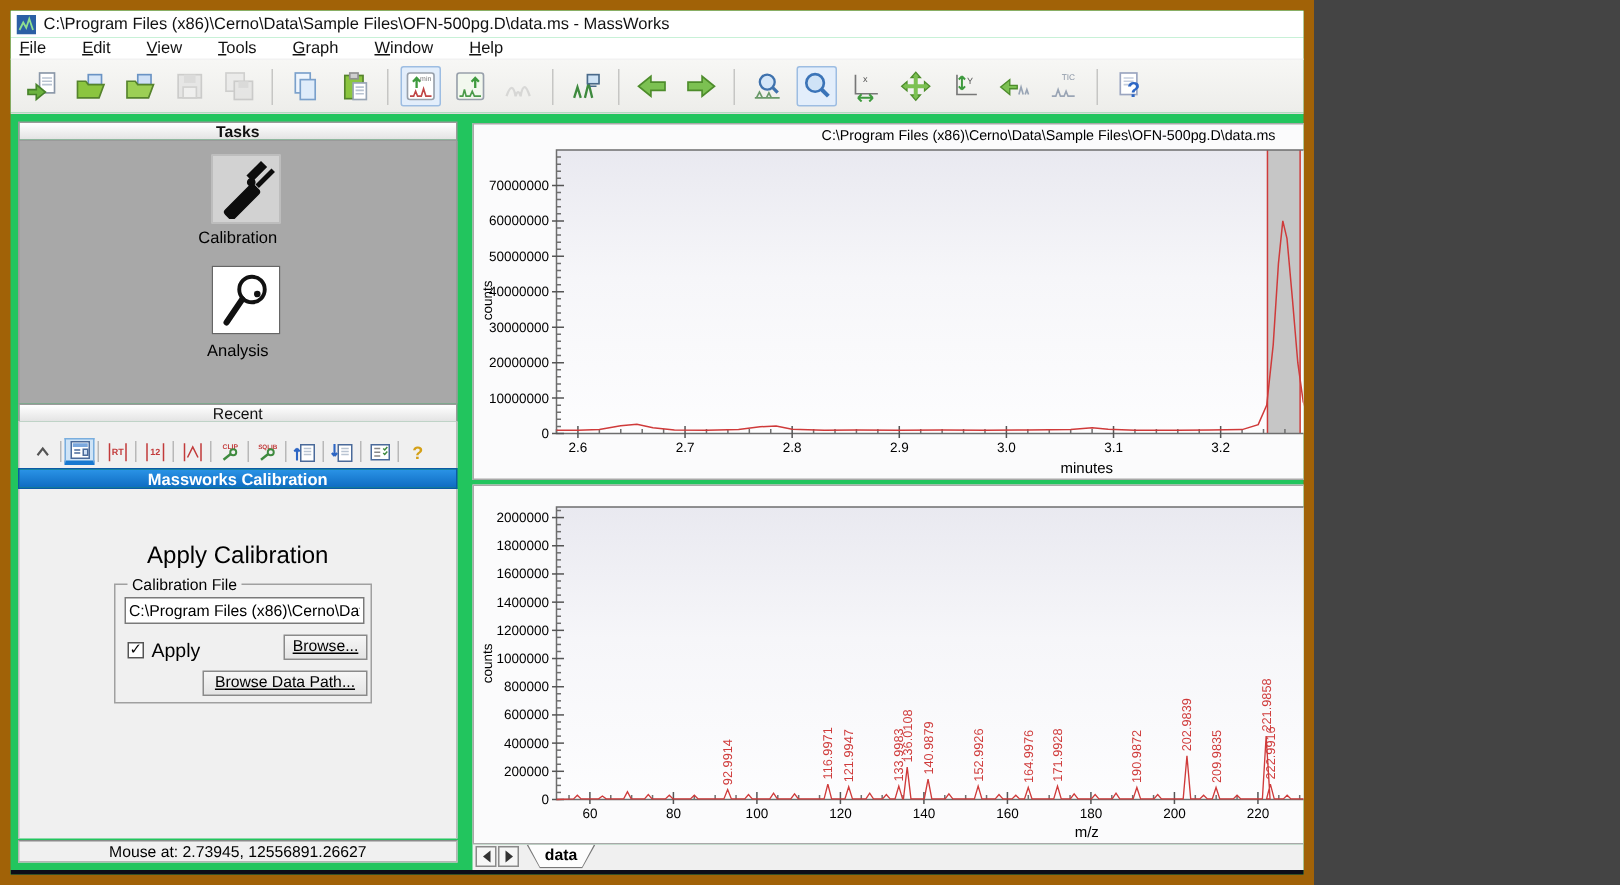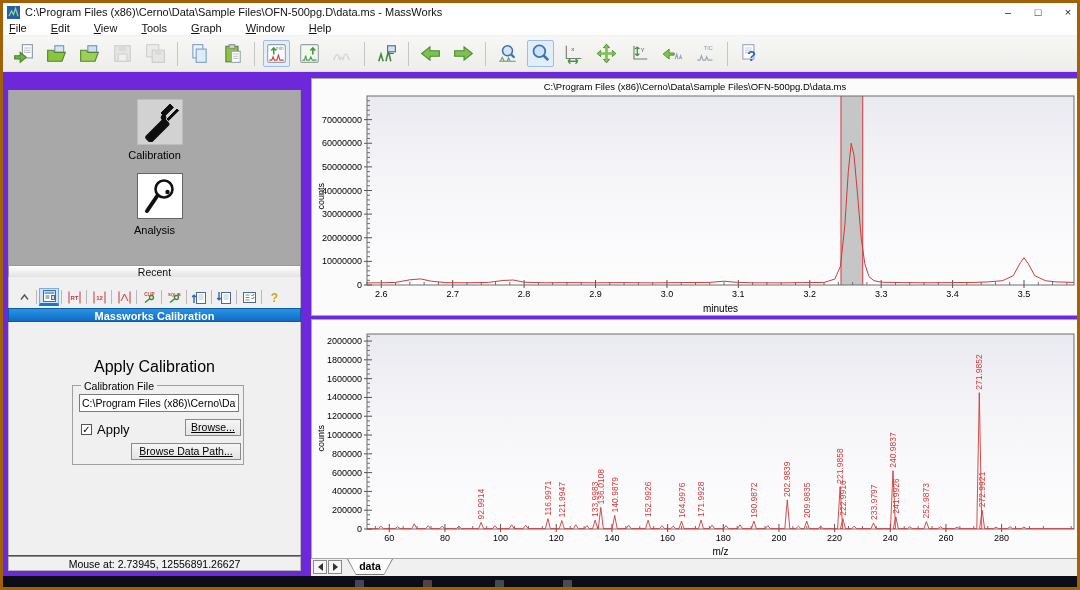--- a/index.html
+++ b/index.html
@@ -1,18 +1,18 @@
 <!DOCTYPE html>
 <html><head>
 <meta charset="utf-8">
 <style>
   * { margin:0; padding:0; box-sizing:border-box; }
   html,body { background:#444; }
   body { font-family:"Liberation Sans", sans-serif; }
-  #screen { position:relative; width:1080px; height:590px; background:#6d28d9; overflow:hidden; border:3px solid #a16207; }
+  #screen { position:relative; width:876px; height:590px; background:#22c55e; overflow:hidden; border:7px solid #a16207; }
 
   
   #titlebar { position:absolute; left:0; top:0; width:1080px; height:18px; background:#ffffff; display:flex; align-items:center; font-size:11px; color:#111; }
   #app-icon { width:13px; height:13px; margin:0 5px 0 4px; flex:0 0 auto; }
   #win-title { white-space:nowrap; }
   #win-controls { margin-left:auto; display:flex; height:100%; }
   .wbtn { width:30px; height:100%; display:flex; align-items:center; justify-content:center; font-size:11px; color:#222; cursor:default; }
 
   
   #menubar { position:absolute; left:0; top:18px; width:1080px; height:15px; background:#ffffff; display:flex; align-items:center; font-size:11px; color:#111; border-bottom:1px solid #f2f2f2; }
@@ -245,20 +245,21 @@
       <div class="tsep"></div>
       <div class="tbtn">
         <svg width="21" height="21" viewBox="0 0 19 19">
           <rect x="3.5" y="1.5" width="10" height="13" fill="#fff" stroke="#9aa5c0"></rect>
           <path d="M5.5 4.5h6M5.5 6.5h6M5.5 8.5h4" stroke="#c5cede"></path>
           <text x="11.5" y="16" font-size="13" font-weight="bold" fill="#2d66c4" text-anchor="middle">?</text>
         </svg>
       </div>
     </div>
 
+  <div class="panel-hdr" style="top:74px; font-weight:bold;">Tasks</div>
   <div id="tasks-body">
     <div class="task-tile" id="tile-cal">
       <svg width="40" height="40" viewBox="0 0 40 40">
         <g fill="#0d0d0d" stroke="#0d0d0d">
           <rect x="4" y="25" width="27" height="8" rx="2" transform="rotate(-45 17 29)"></rect>
           <path d="M21 11l9-9 3.4 3.4-9 9z"></path>
           <path d="M27 17l10-10 1.6 1.6-10 10z" stroke-width="1"></path>
           <circle cx="23.5" cy="15.5" r="2.4"></circle>
         </g>
       </svg>

